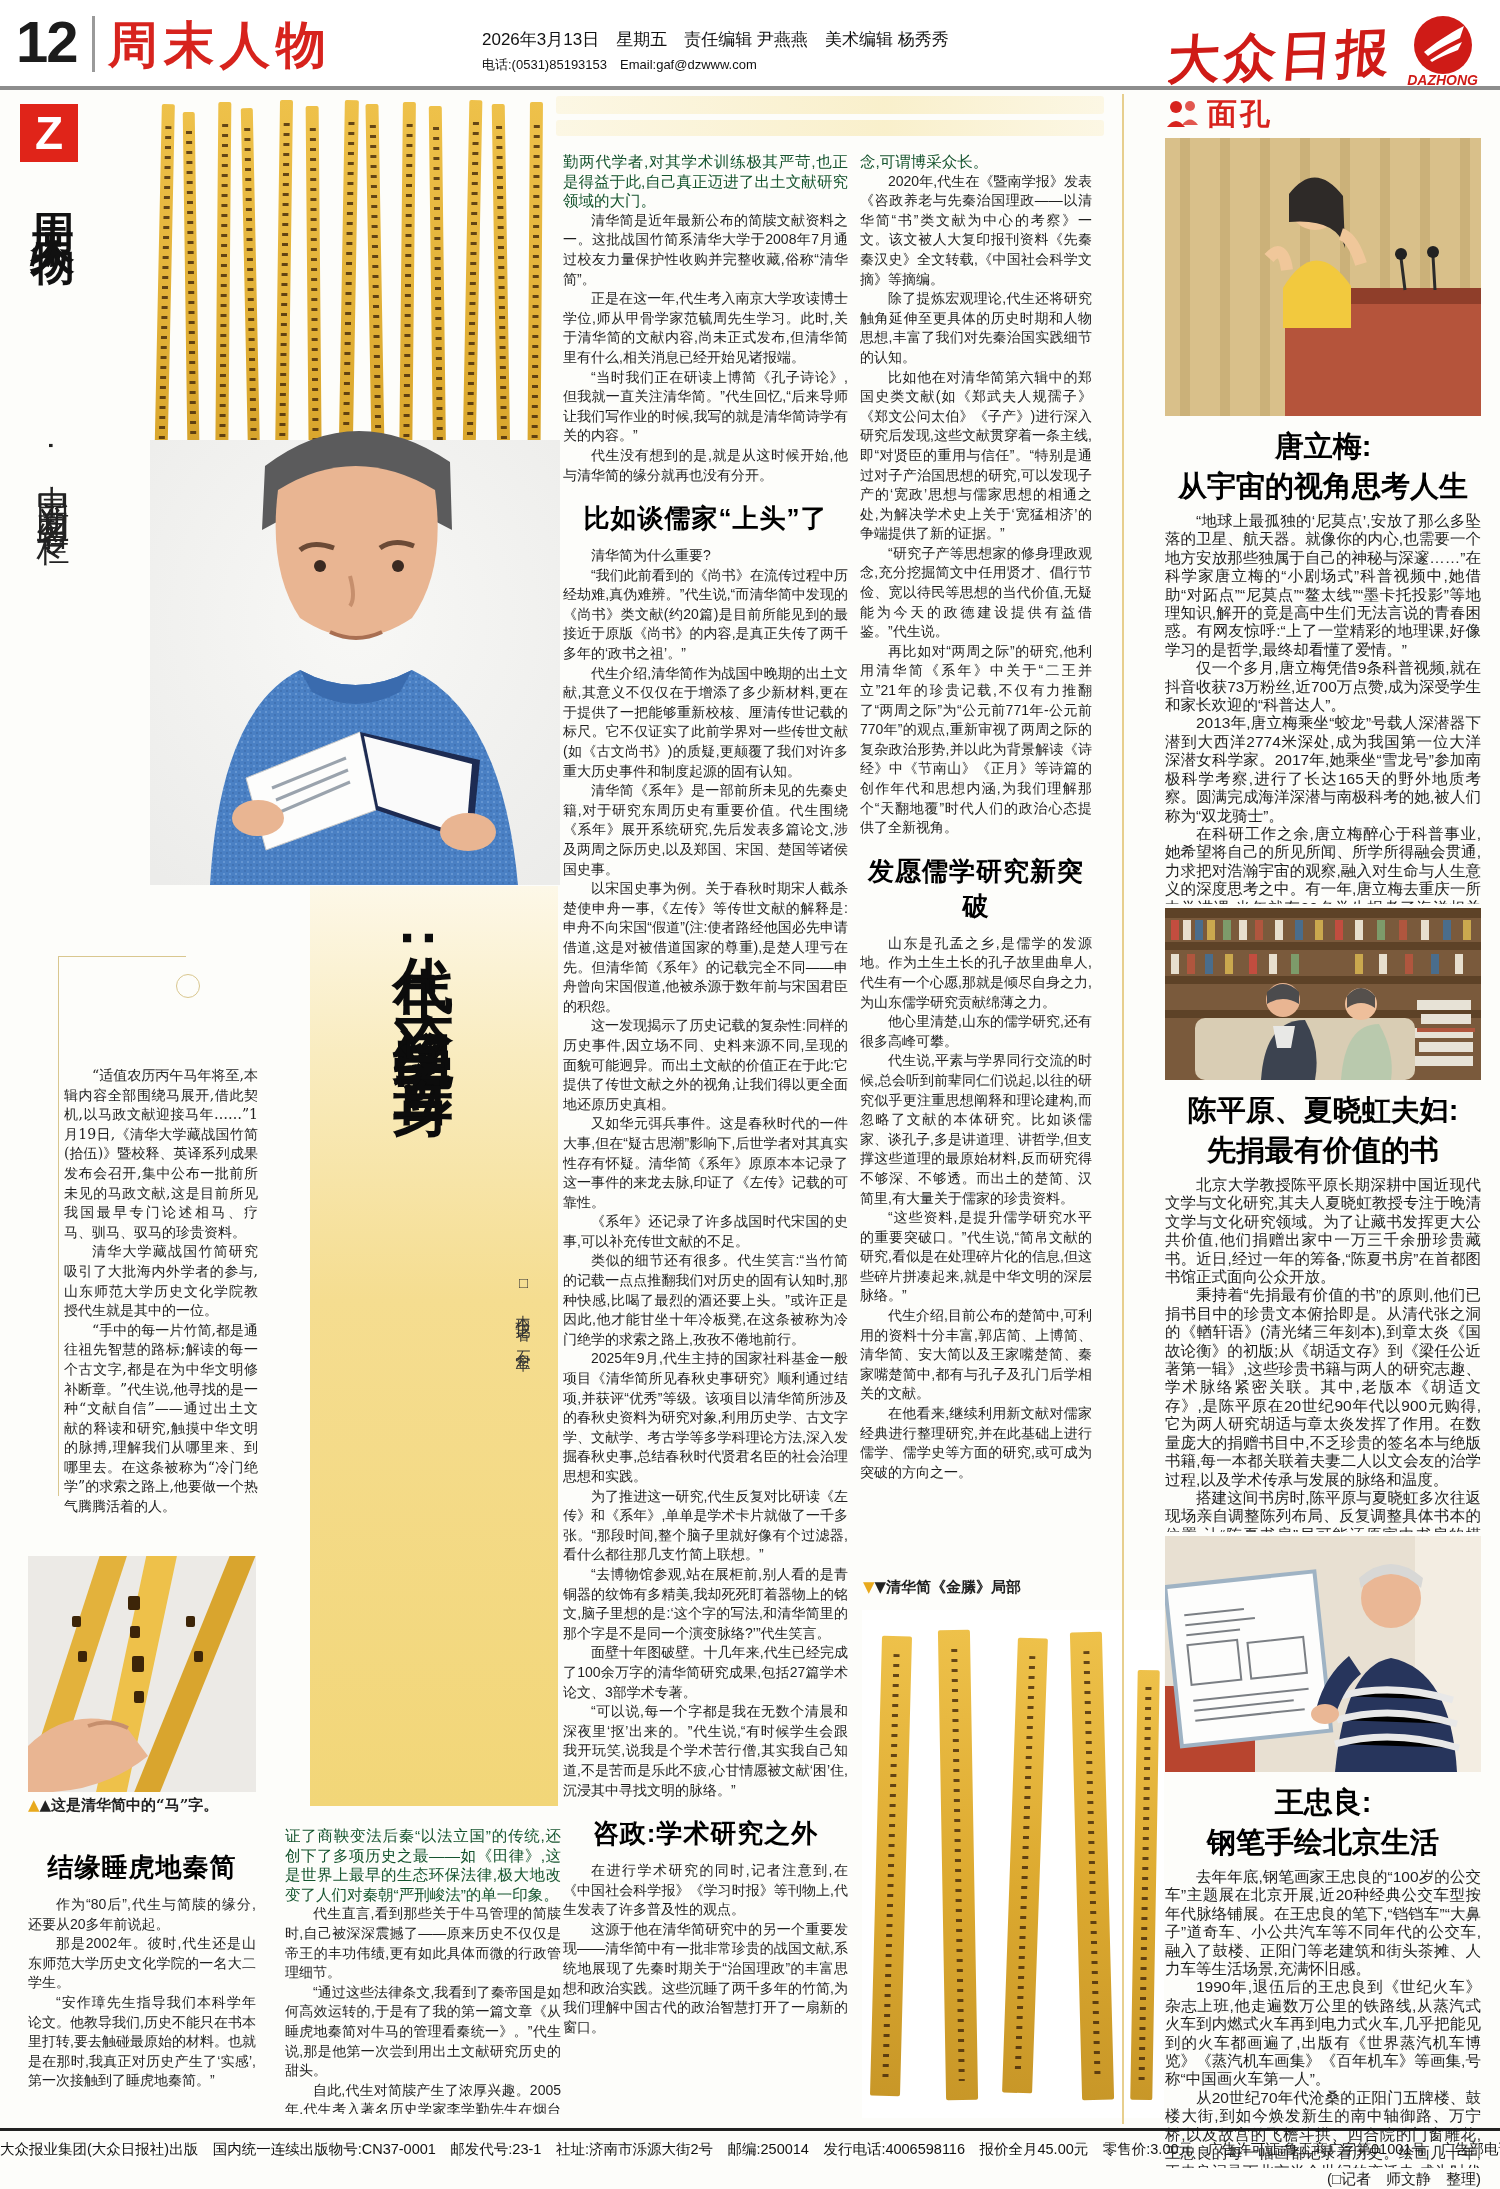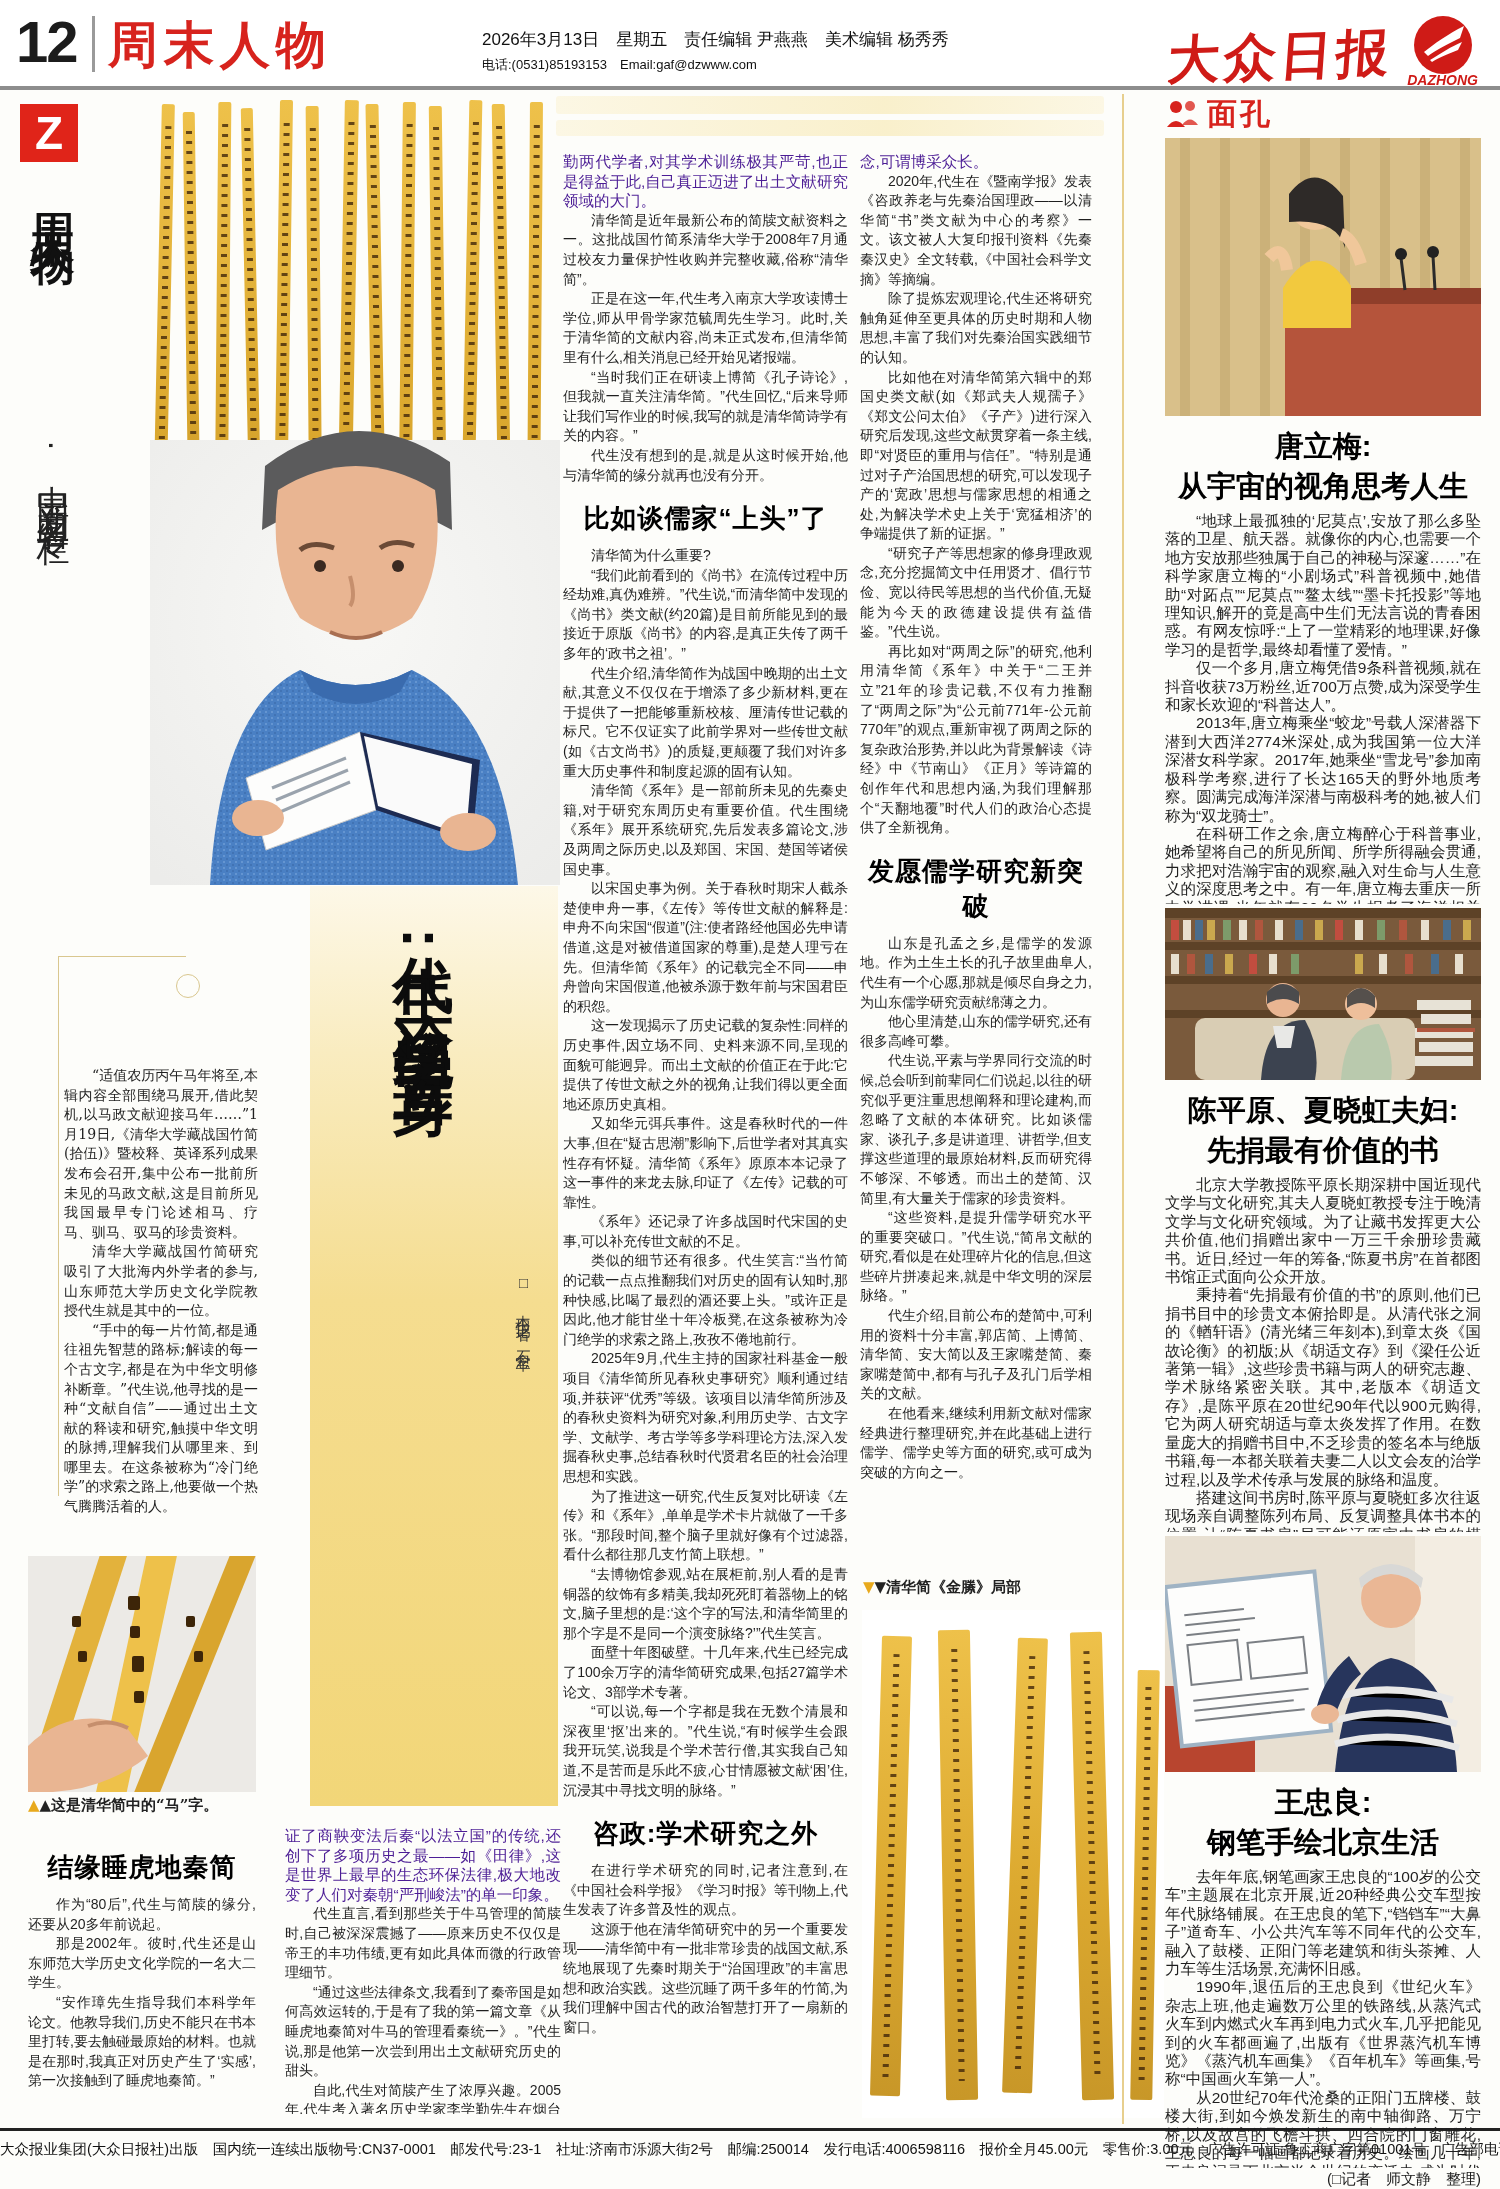--- a/index.html
+++ b/index.html
@@ -28,21 +28,21 @@
   
   .img-box{position:absolute;overflow:hidden;background:#fff;}
   .slip{position:absolute;background:linear-gradient(180deg,#eec14a,#dca92f 55%,#c89728);border-radius:2px;}
   .slip::after{content:"";position:absolute;left:50%;top:4%;width:6px;height:92%;transform:translateX(-50%);
     background:repeating-linear-gradient(180deg,rgba(62,36,8,.78) 0 3px,rgba(62,36,8,0) 3px 10px);}
   .caption{font-size:15px;font-family:"DejaVu Serif",serif;font-weight:700;color:#222;}
   .tri{color:#e8a91c;}
   
   .col{position:absolute;overflow:hidden;z-index:2;}
   .flow-p{margin:0;text-indent:2em;font-size:14px;line-height:19.6px;text-align:justify;color:#1f1f1f;}
-  .flow-pc{margin:0;text-indent:0;font-size:15.5px;line-height:19.6px;text-align:justify;color:#4c1d95;}
+  .flow-pc{margin:0;text-indent:0;font-size:15.5px;line-height:19.6px;text-align:justify;color:#14532d;}
   .flow-h{margin:16px 0 10px;text-align:center;font-size:26px;font-weight:900;color:#000;letter-spacing:1px;}
   
   .quote{position:absolute;left:28px;top:948px;width:230px;height:560px;z-index:2;}
   .q-top{position:absolute;left:30px;top:8px;width:128px;height:1px;background:#d9c78f;}
   .q-left{position:absolute;left:30px;top:8px;width:1px;height:540px;background:#d9c78f;}
   .q-circ{position:absolute;left:148px;top:26px;width:22px;height:22px;border:1px solid #d9c78f;border-radius:50%;}
   .q-text{position:absolute;left:36px;top:118px;width:194px;font-family:"DejaVu Serif",serif;
           font-size:17.5px;line-height:29px;color:#141414;text-align:justify;}
   .q-text p{margin:0;text-indent:2em;}
   

